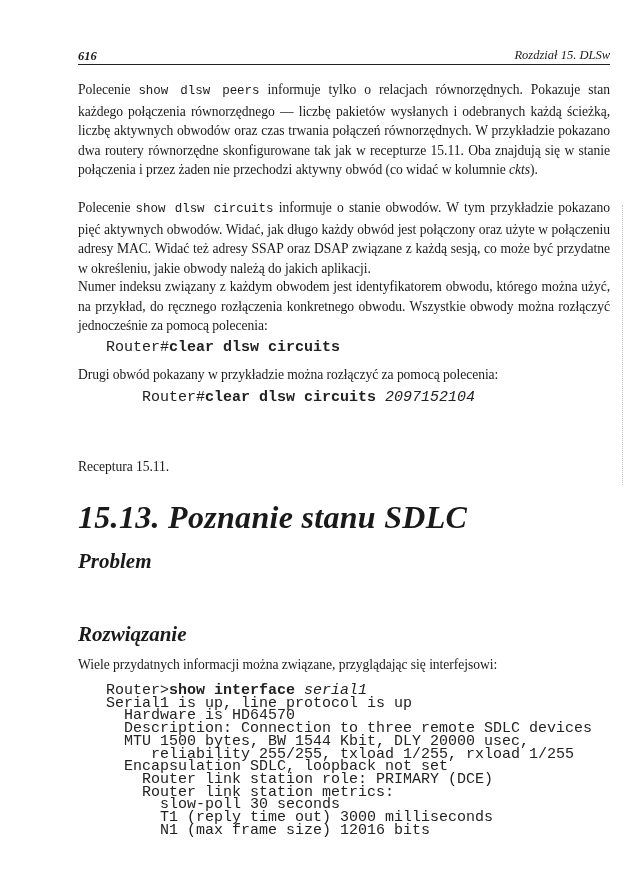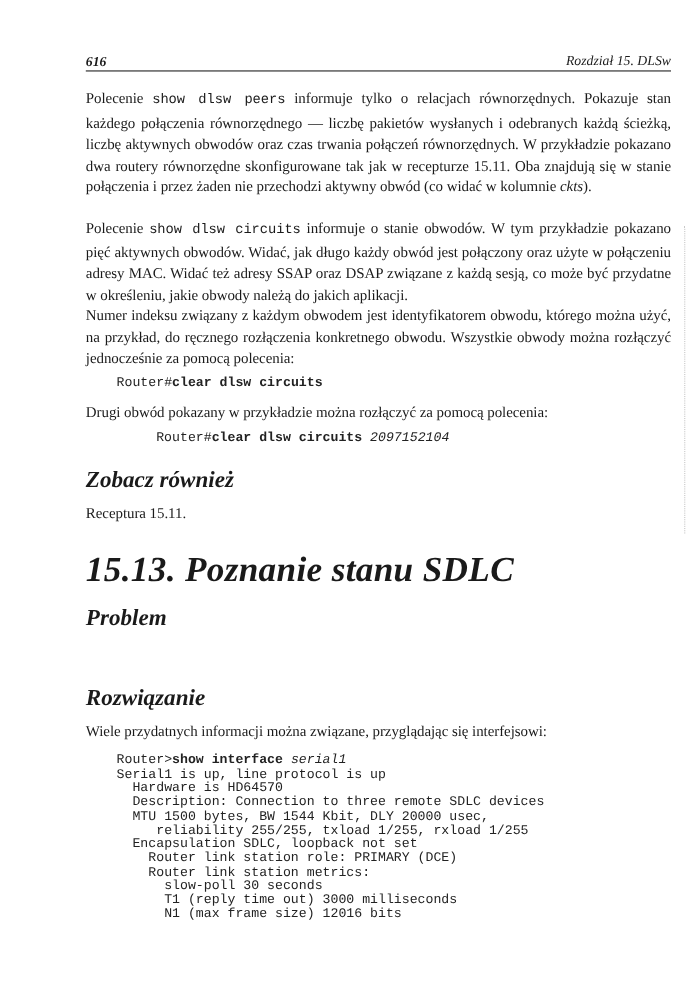--- a/index.html
+++ b/index.html
@@ -8,21 +8,21 @@
 
     .running-header { position: absolute; left: 78px; top: 49px; width: 532px; height: 16px; }
     .page-number { position: absolute; left: 0; top: 0; font-family: "Liberation Serif", serif; font-style: italic; font-weight: bold; font-size: 12.5px; }
     .chapter-title { position: absolute; right: 0; top: -1px; font-family: "Liberation Serif", serif; font-style: italic; font-weight: normal; font-size: 12.5px; }
     .header-rule { position: absolute; left: 78px; top: 64px; width: 532px; height: 0; border-top: 1.2px solid #222; }
 
     .body-text { position: absolute; left: 78px; width: 532px; font-family: "Liberation Serif", serif; font-size: 13.6px; line-height: 19.6px; text-align: justify; letter-spacing: -0.05px; }
     .mono { font-family: "Liberation Mono", monospace; font-size: 12.5px; }
     .it { font-style: italic; }
 
-    .code { position: absolute; left: 106px; font-family: "Liberation Mono", monospace; font-size: 12px; line-height: 12.7px; white-space: pre; color: #222; }
+    .code { position: absolute; left: 106px; font-family: "Liberation Mono", monospace; font-size: 15px; line-height: 12.7px; white-space: pre; color: #222; }
     .code b { font-weight: bold; }
     .code i { font-style: italic; }
 
     .h2 { position: absolute; left: 78px; font-family: "Liberation Serif", serif; font-style: italic; font-weight: bold; font-size: 21px; }
     .h1 { position: absolute; left: 78px; font-family: "Liberation Serif", serif; font-style: italic; font-weight: bold; font-size: 32px; letter-spacing: 0.3px; }
 
     .edge-mark { position: absolute; left: 622px; top: 205px; width: 1px; height: 280px; border-left: 1px dotted #c8c8c8; }
   </style>
 </head>
 <body>
@@ -40,21 +40,20 @@
   <div class="body-text" style="top:198px;"><span>Polecenie </span><span class="mono">show dlsw circuits</span><span> informuje o stanie obwodów. W tym przykładzie pokazano pięć aktywnych obwodów. Widać, jak długo każdy obwód jest połączony oraz użyte w połączeniu adresy MAC. Widać też adresy SSAP oraz DSAP związane z każdą sesją, co może być przydatne w określeniu, jakie obwody należą do jakich aplikacji.</span></div>
 
   <div class="body-text" style="top:277px;">Numer indeksu związany z każdym obwodem jest identyfikatorem obwodu, którego można użyć, na przykład, do ręcznego rozłączenia konkretnego obwodu. Wszystkie obwody można rozłączyć jednocześnie za pomocą polecenia:</div>
 
   <div class="code" style="top:342px;"><span>Router#</span><b>clear dlsw circuits</b></div>
 
   <div class="body-text" style="top:365px;">Drugi obwód pokazany w przykładzie można rozłączyć za pomocą polecenia:</div>
 
   <div class="code" style="top:392px;margin-left:36px;"><span>Router#</span><b>clear dlsw circuits </b><i>2097152104</i></div>
 
-  <div class="h2" style="top:424px;">Zobacz również</div>
 
   <div class="body-text" style="top:457px;">Receptura 15.11.</div>
 
   <div class="h1" style="top:499px;">15.13. Poznanie stanu SDLC</div>
 
   <div class="h2" style="top:549px;">Problem</div>
 
 
   <div class="h2" style="top:622px;">Rozwiązanie</div>
 

